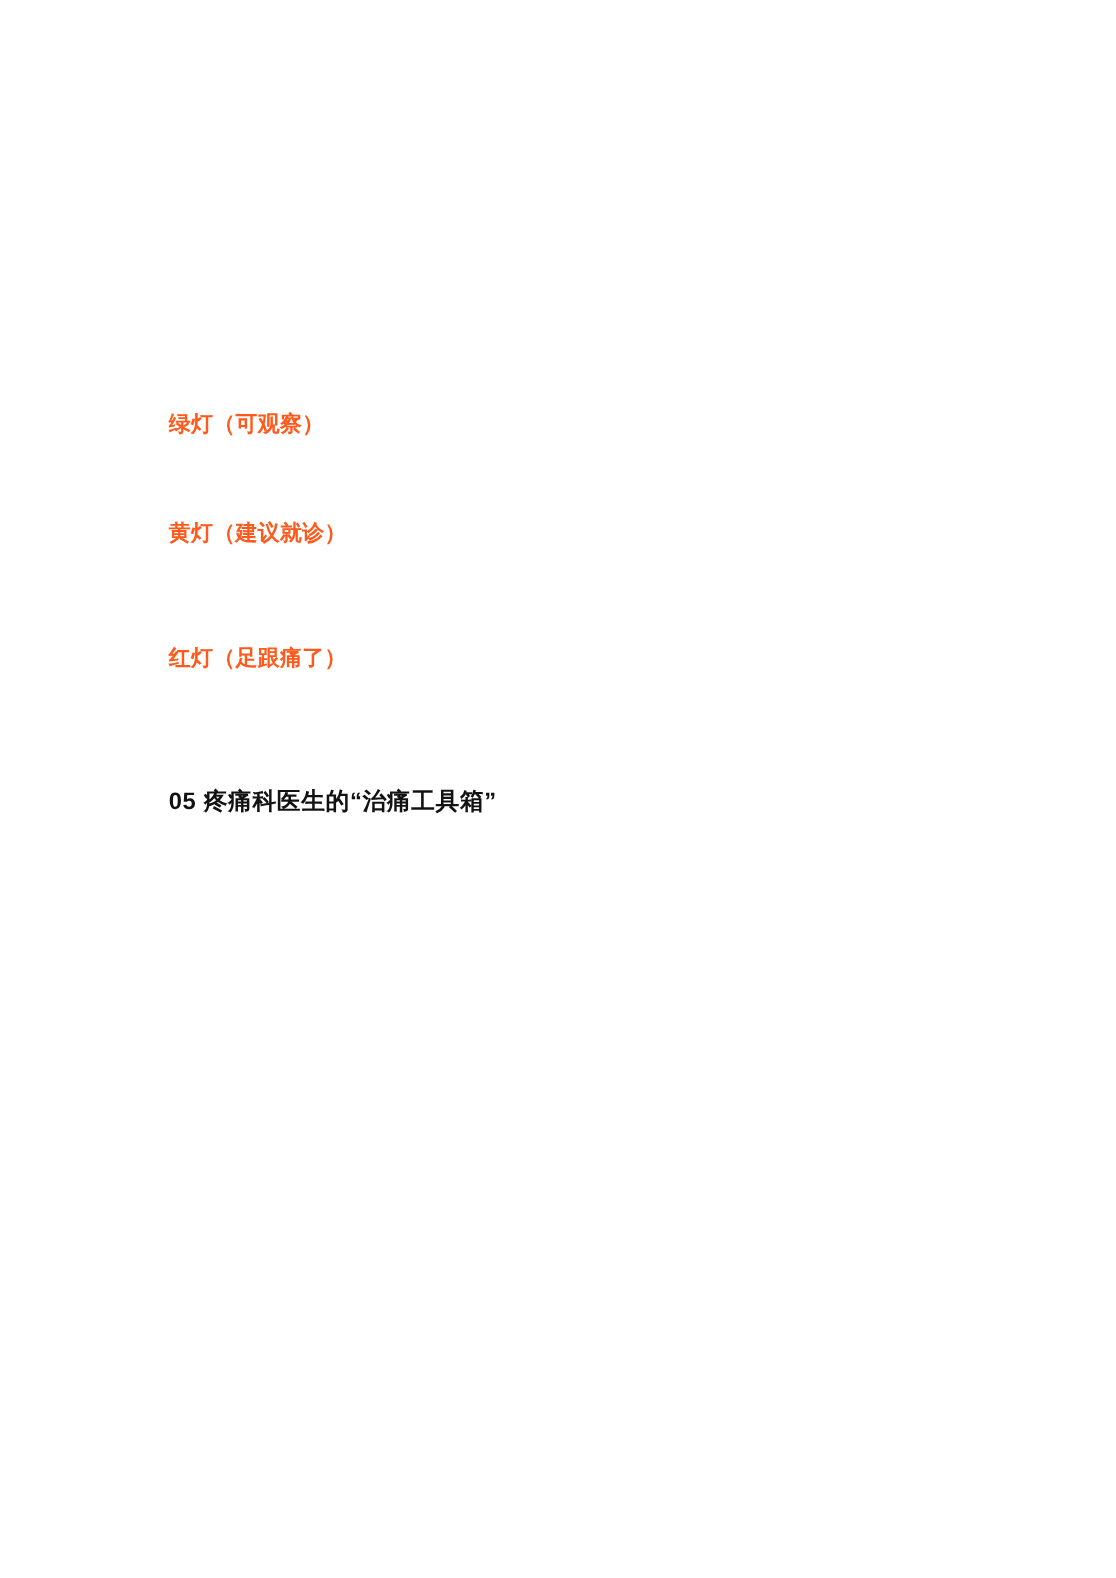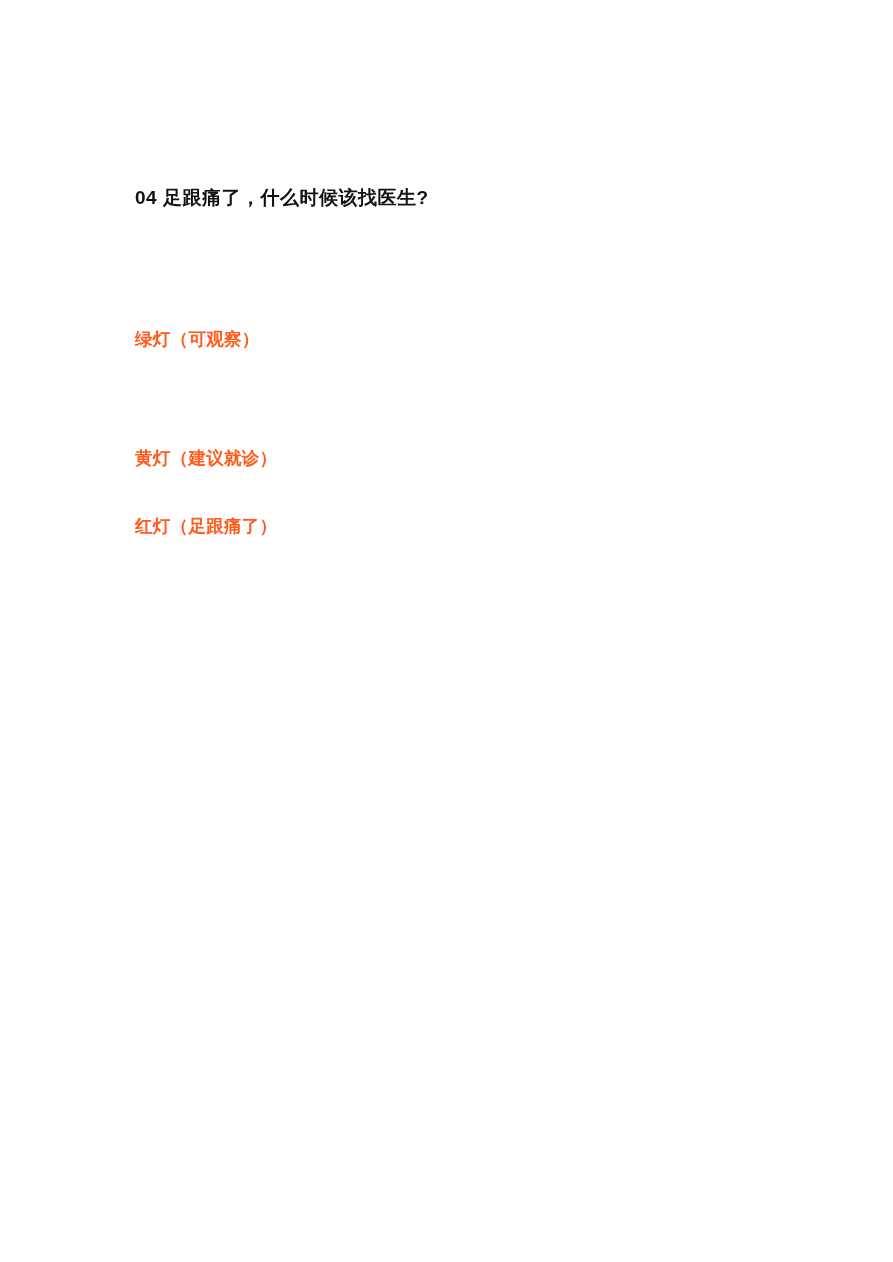--- a/index.html
+++ b/index.html
@@ -35,31 +35,31 @@
     margin: 0;
     font-size: 17.5px;
     line-height: 20px;
     font-weight: 700;
     color: var(--accent_color, #FF5A1B);
     letter-spacing: 0.3px;
     white-space: nowrap;
   }
   #heading-04 { top: 187px; }
   #subhead-green { top: 329px; }
-  #subhead-yellow { top: 448px; }
+  #subhead-yellow { top: 416px; }
   #subhead-red { top: 516px; }
   #heading-05 { top: 631px; }
 </style>
 </head>
 <body>
 
 <main class="article">
 
-  <h2 id="heading-04" class="sec-heading">04 足跟痛了，什么时候该找医生?</h2>
 
   <h3 id="subhead-green" class="sub-heading">绿灯（可观察）</h3>
 
   <h3 id="subhead-yellow" class="sub-heading">黄灯（建议就诊）</h3>
 
   <h3 id="subhead-red" class="sub-heading">红灯（足跟痛了）</h3>
 
+  <h2 id="heading-05" class="sec-heading">05 疼痛科医生的“治痛工具箱”</h2>
 
 </main>
 
 </body></html>

